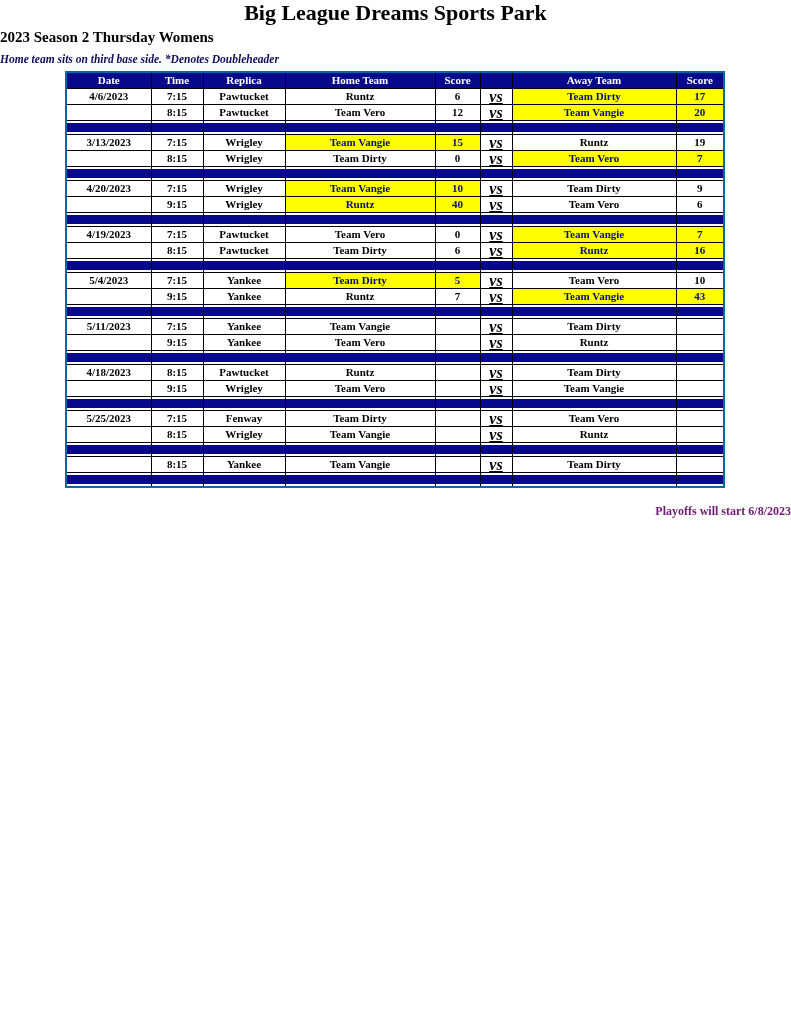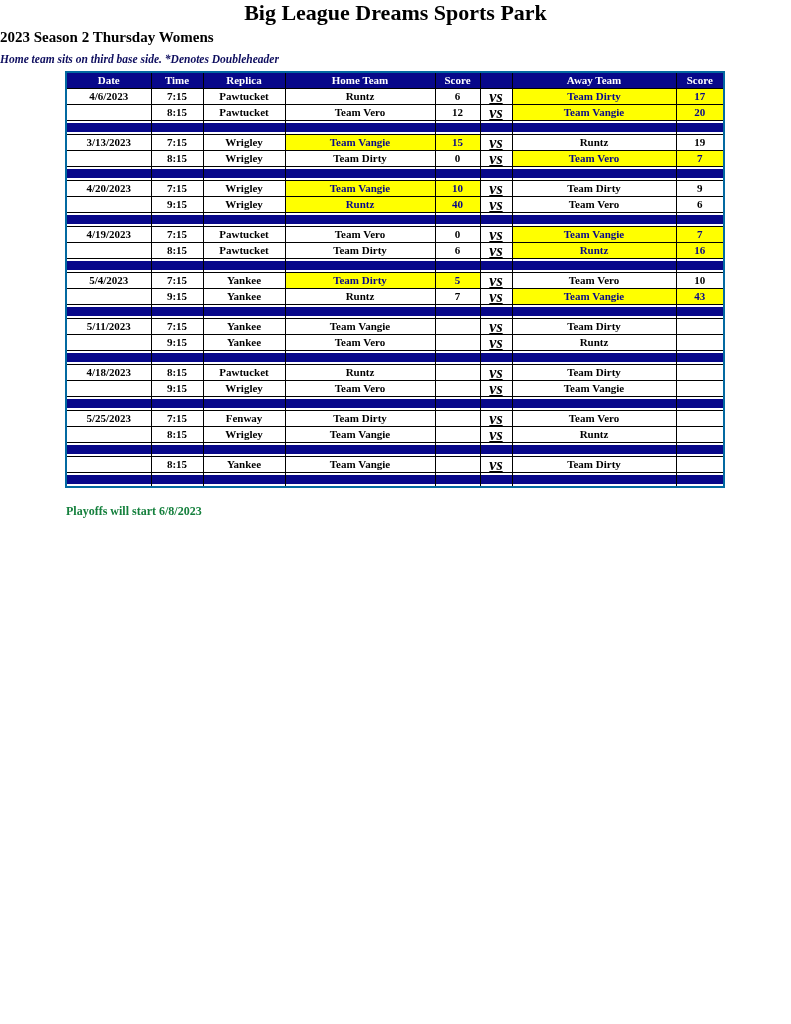--- a/index.html
+++ b/index.html
@@ -33,21 +33,21 @@
   }
   .schedule thead th { background:var(--navy); color:#fff; }
   .schedule tr.sep td {
     background:var(--navy); height:14px;
     box-shadow: inset 0 2px 0 #fff, inset 0 -2px 0 #fff;
   }
   .schedule td.win { background:var(--yellow); color:var(--navy); }
   .schedule td.vs-cell { font-style:italic; font-size:16px;text-decoration:underline; }
   .footer {
     margin:5px 0 0 66px;
-    font-size:12px; font-weight:bold; color:#15803d;
+    font-size:12px; font-weight:bold; color:#701a75;text-align:right;
   }
 </style>
 </head>
 <body>
 
 <div class="sheet">
   <div class="title">Big League Dreams Sports Park</div>
   <div class="subtitle">2023 Season 2 Thursday Womens</div>
   <div class="note">Home team sits on third base side.  *Denotes Doubleheader</div>
 

